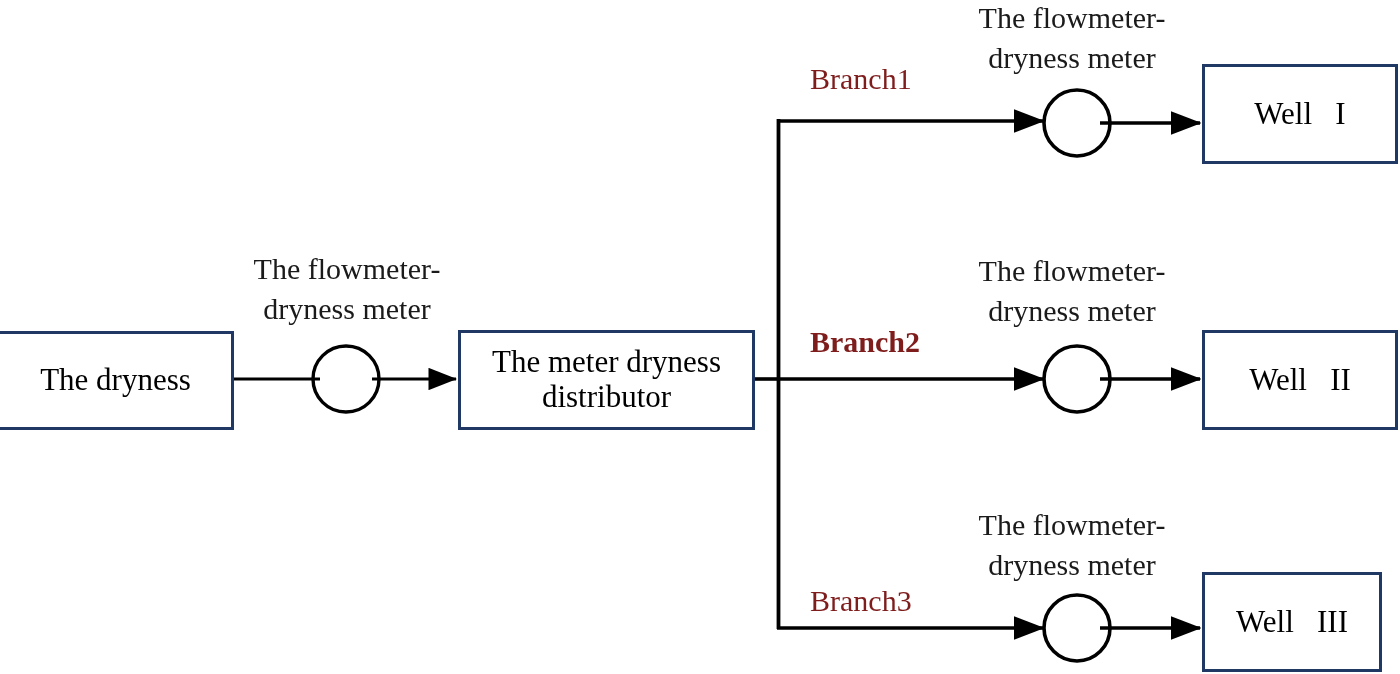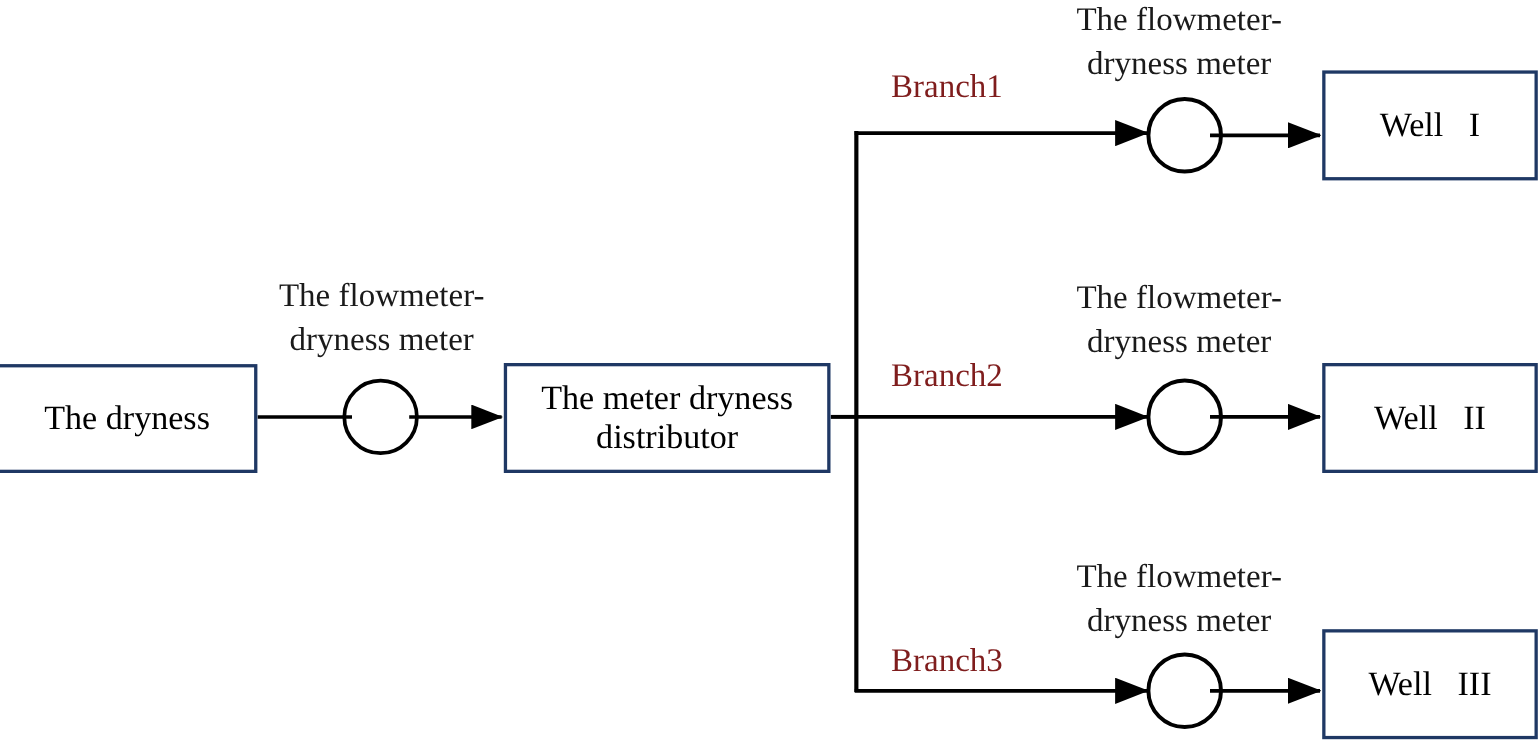--- a/index.html
+++ b/index.html
@@ -65,21 +65,21 @@
   #box-well-2 {
     left: 1202px;
     top: 330px;
     width: 196px;
     height: 100px;
     font-size: 31px;
   }
   #box-well-3 {
     left: 1202px;
     top: 572px;
-    width: 196px;
+    width: 180px;
     height: 100px;
     font-size: 31px;
   }
   .text-label {
     position: absolute;
     color: #000000;
     font-size: 30px;
     line-height: 1.32;
     text-align: center;
     white-space: pre-line;
@@ -90,21 +90,21 @@
     color: #7f1d1d;
     font-size: 30px;
     line-height: 1.1;
     white-space: nowrap;
   }
   #meter-label-main  { left: 222px;  top: 249px; width: 250px; }
   #meter-label-b1    { left: 947px;  top: -2px;  width: 250px; }
   #meter-label-b2    { left: 947px;  top: 251px; width: 250px; }
   #meter-label-b3    { left: 947px;  top: 505px; width: 250px; }
   #branch-label-1    { left: 810px;  top: 62px; }
-  #branch-label-2    { left: 810px;  top: 325px; }
+  #branch-label-2    { left: 810px;  top: 325px; font-weight: bold; }
   #branch-label-3    { left: 810px;  top: 584px; }
 </style>
 </head>
 <body>
 
 <div id="diagram-root">
 
   <svg id="diagram-svg" viewBox="0 0 1400 674">
     <defs>
       <marker id="arrowhead" markerWidth="9" markerHeight="7" refX="8.6" refY="3.5" orient="auto" markerUnits="strokeWidth">

